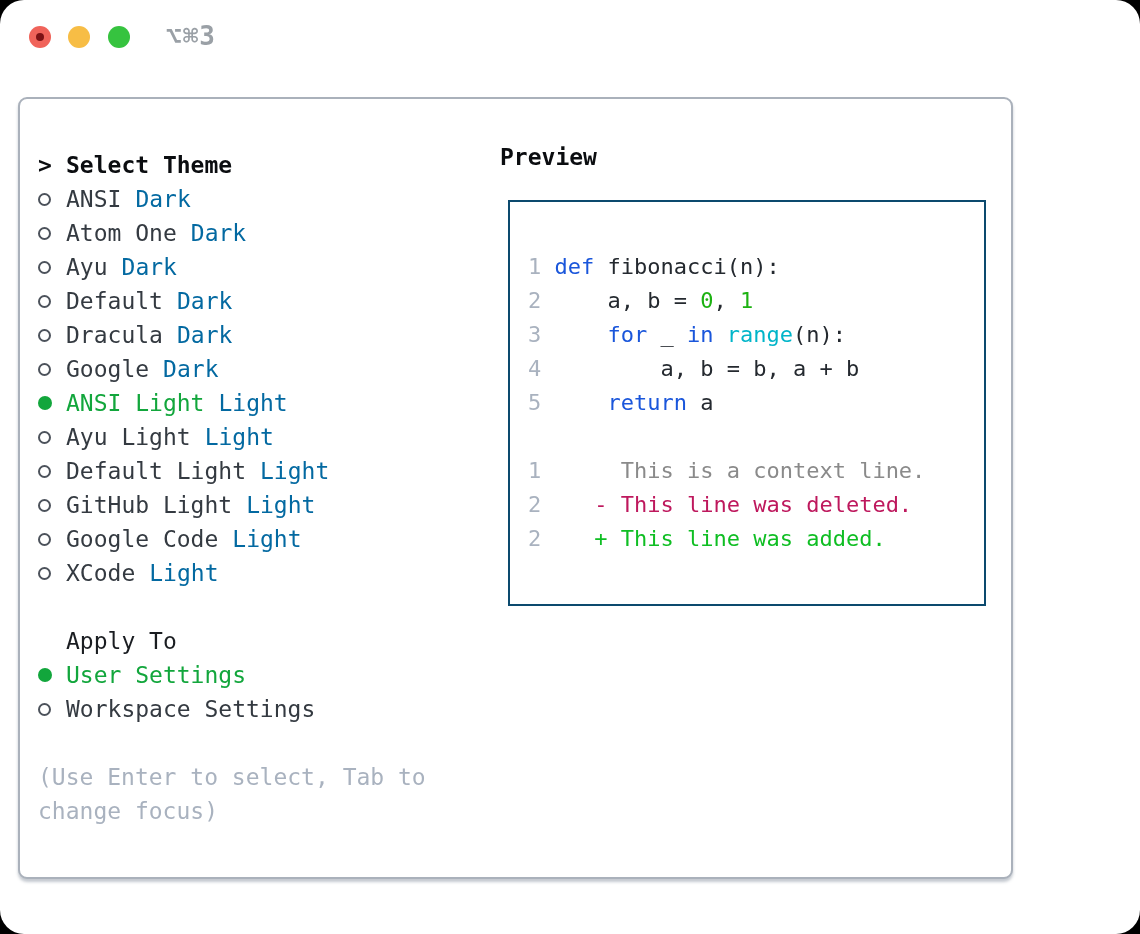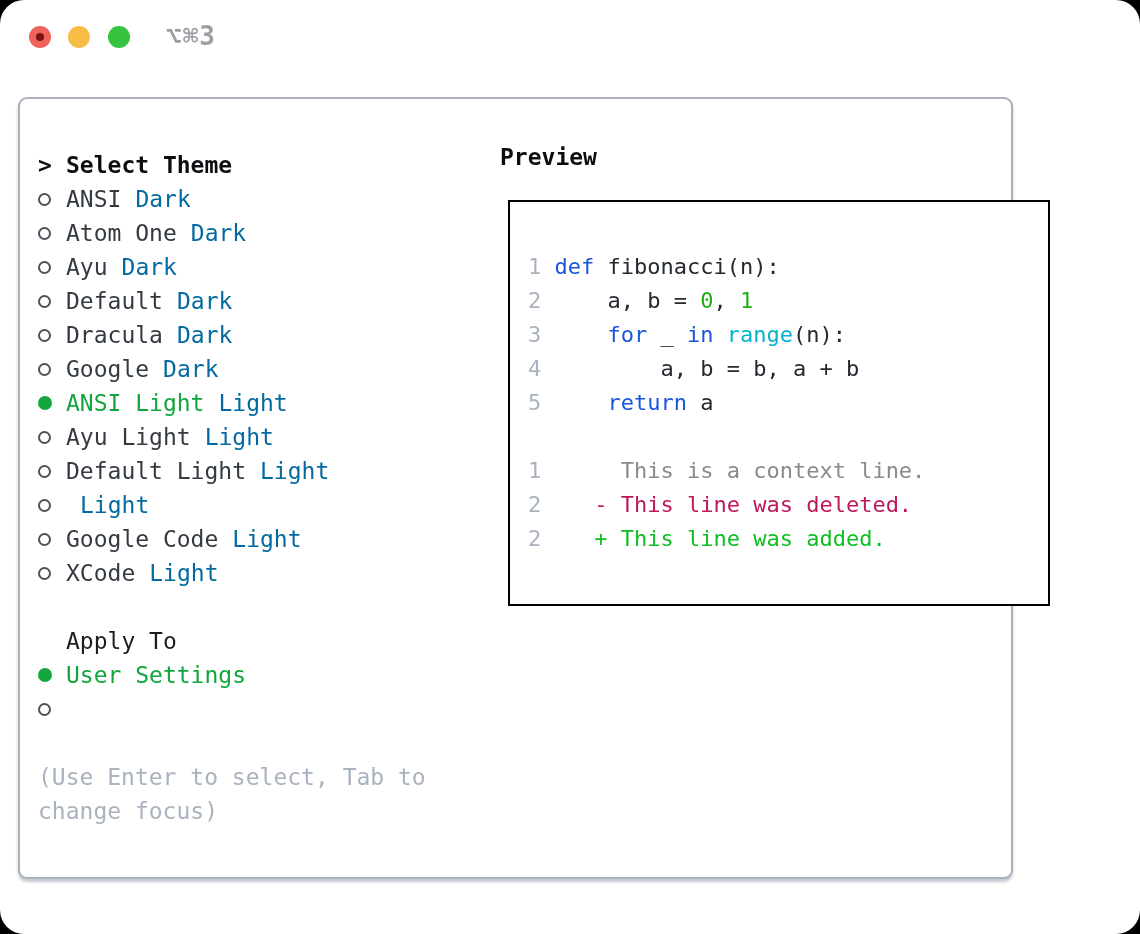--- a/index.html
+++ b/index.html
@@ -31,22 +31,22 @@
   .dot{width:13px;height:13px;border:2px solid #4c525b;border-radius:50%;box-sizing:border-box;}
   .dot.filled{width:14px;height:14px;border:none;background:#12a63c;}
   .hdr{font-weight:700;color:#0b0d10;}
   .caret{font-weight:700;color:#0b0d10;font-size:23px;}
   .label.selected{color:#12a63c;}
   .tag{color:#0369a1;margin-left:14px;}
   .hint{color:#a9b2bf;}
   
   .preview-label{position:absolute;left:480px;top:41px;height:34px;display:flex;align-items:center;font-size:23px;font-weight:700;color:#0b0d10;}
   .preview-box{
-    position:absolute;left:488px;top:101px;width:542px;height:406px;
-    border:2px solid #000000;background:#fff;box-sizing:border-box;
+    position:absolute;left:488px;top:101px;width:478px;height:406px;
+    border:2px solid #0c4a6e;background:#fff;box-sizing:border-box;
     padding:48px 0 0 18px;overflow:hidden;
   }
   .code-row{height:34px;line-height:34px;white-space:pre;font-size:22px;}
   .ln{color:#a9b2bf;}
   .tok-plain{color:#24292f;}
   .tok-keyword{color:#1a56db;}
   .tok-builtin{color:#00b5c9;}
   .tok-number{color:#1db212;}
   .tok-context{color:#8a8a8a;text-align:right;}
   .tok-deleted{color:#be185d;margin-top:36px;}
@@ -131,20 +131,21 @@
             <span class="marker">
               <span class="dot"></span>
             </span>
             <span class="label">Default Light</span>
             <span class="tag">Light</span>
           </div>
           <div class="line">
             <span class="marker">
               <span class="dot"></span>
             </span>
+            <span class="label">GitHub Light</span>
             <span class="tag">Light</span>
           </div>
           <div class="line">
             <span class="marker">
               <span class="dot"></span>
             </span>
             <span class="label">Google Code</span>
             <span class="tag">Light</span>
           </div>
           <div class="line">
@@ -167,20 +168,21 @@
           <div class="line">
             <span class="marker">
               <span class="dot filled"></span>
             </span>
             <span class="label selected">User Settings</span>
           </div>
           <div class="line">
             <span class="marker">
               <span class="dot"></span>
             </span>
+            <span class="label">Workspace Settings</span>
           </div>
         </div>
 
       <div class="spacer"></div>
 
       <div class="line hint">
         <span>(Use Enter to select, Tab to</span>
       </div>
       <div class="line hint">
         <span>change focus)</span>

